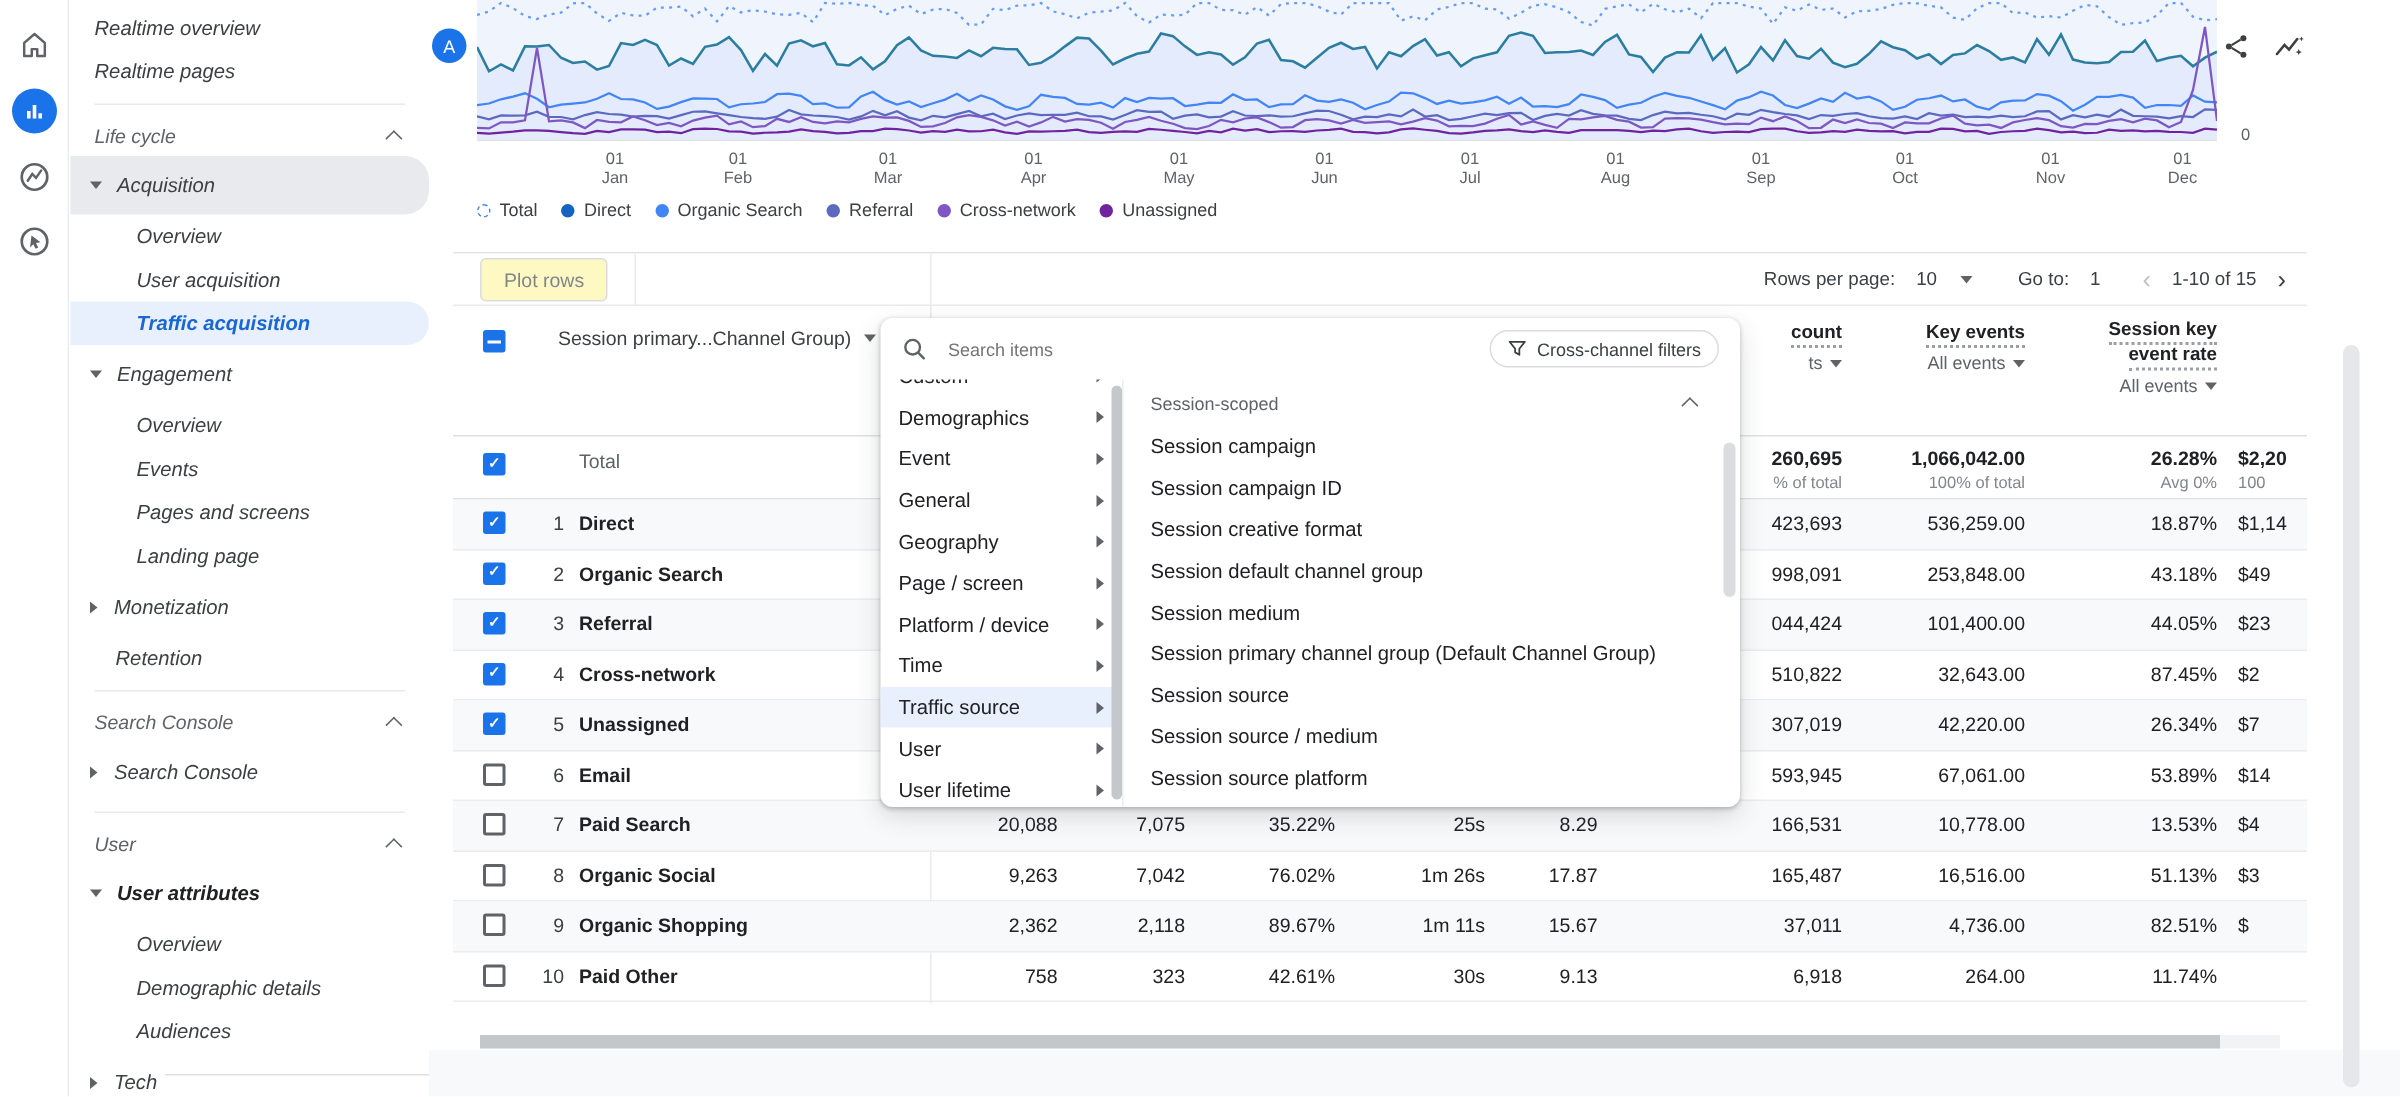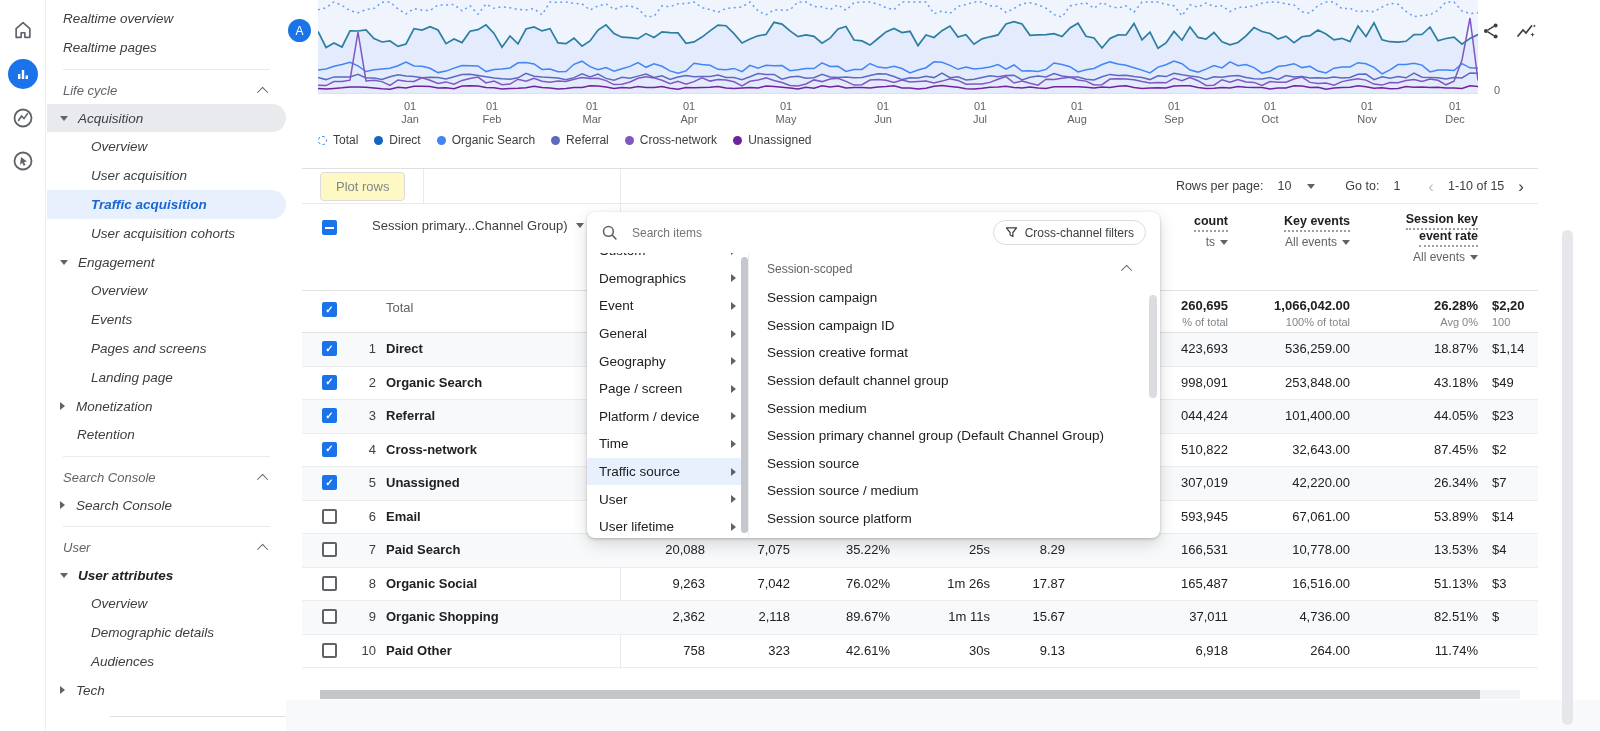--- a/index.html
+++ b/index.html
@@ -10,21 +10,21 @@
   .rail{position:absolute;left:0;top:0;width:46px;height:731px;border-right:1px solid #eceef0;
         display:flex;flex-direction:column;align-items:center;padding-top:16px;gap:15px;box-sizing:border-box;background:#fff;}
   .rail-btn{width:28px;height:28px;display:flex;align-items:center;justify-content:center;}
   
   .sidebar{position:absolute;left:47px;top:0;width:239px;height:731px;background:#fff;font-size:13.5px;color:#3c4043;}
   .snav{padding-top:4px;font-style:italic;}
   .s-item{height:29px;display:flex;align-items:center;padding-left:16px;border-radius:0 16px 16px 0;cursor:pointer;}
   .s-item.lv3{padding-left:44px;}
   .s-sec{height:27px;display:flex;align-items:center;justify-content:space-between;padding:0 18px 0 16px;color:#5f6368;font-size:13px;}
   .s-div{border-top:1px solid #e8eaed;margin:7px 16px;}
-  .s-exp{height:28px;display:flex;align-items:center;padding-left:13px;border-radius:0 16px 16px 0;cursor:pointer;}
+  .s-exp{height:39px;display:flex;align-items:center;padding-left:13px;border-radius:0 16px 16px 0;cursor:pointer;}
   .pill-gray{background:#e8eaed;}
   .pill-blue{background:#e8f0fe;color:#1967d2;font-weight:bold;}
   .tri-d{width:0;height:0;border-left:4px solid transparent;border-right:4px solid transparent;border-top:5px solid #5f6368;margin-right:10px;flex:none;}
   .tri-r{width:0;height:0;border-top:4px solid transparent;border-bottom:4px solid transparent;border-left:5px solid #5f6368;margin-right:11px;flex:none;}
   .chev{width:7px;height:7px;border-left:1.5px solid #5f6368;border-top:1.5px solid #5f6368;flex:none;}
   .chev.up{transform:rotate(45deg) translateY(2px);}
   .side-bottom-line{position:absolute;left:63px;top:716px;width:187px;height:1px;background:#e0e0e0;}
   
   .avatar{left:288px;top:19px;width:23px;height:23px;border-radius:50%;background:#1a73e8;color:#fff;
           font-size:12px;display:flex;align-items:center;justify-content:center;}
@@ -160,23 +160,20 @@
       <span>Acquisition</span>
     </div>
     <div class="s-item lv3">
         <span>Overview</span>
       </div>
     <div class="s-item lv3">
         <span>User acquisition</span>
       </div>
     <div class="s-item lv3 pill-blue">
         <span>Traffic acquisition</span>
-      </div>
-    <div class="s-item lv3">
-        <span>User acquisition cohorts</span>
       </div>
     <div class="s-exp">
       <span class="tri-d"></span>
       <span>Engagement</span>
     </div>
     <div class="s-item lv3">
         <span>Overview</span>
       </div>
     <div class="s-item lv3">
         <span>Events</span>

